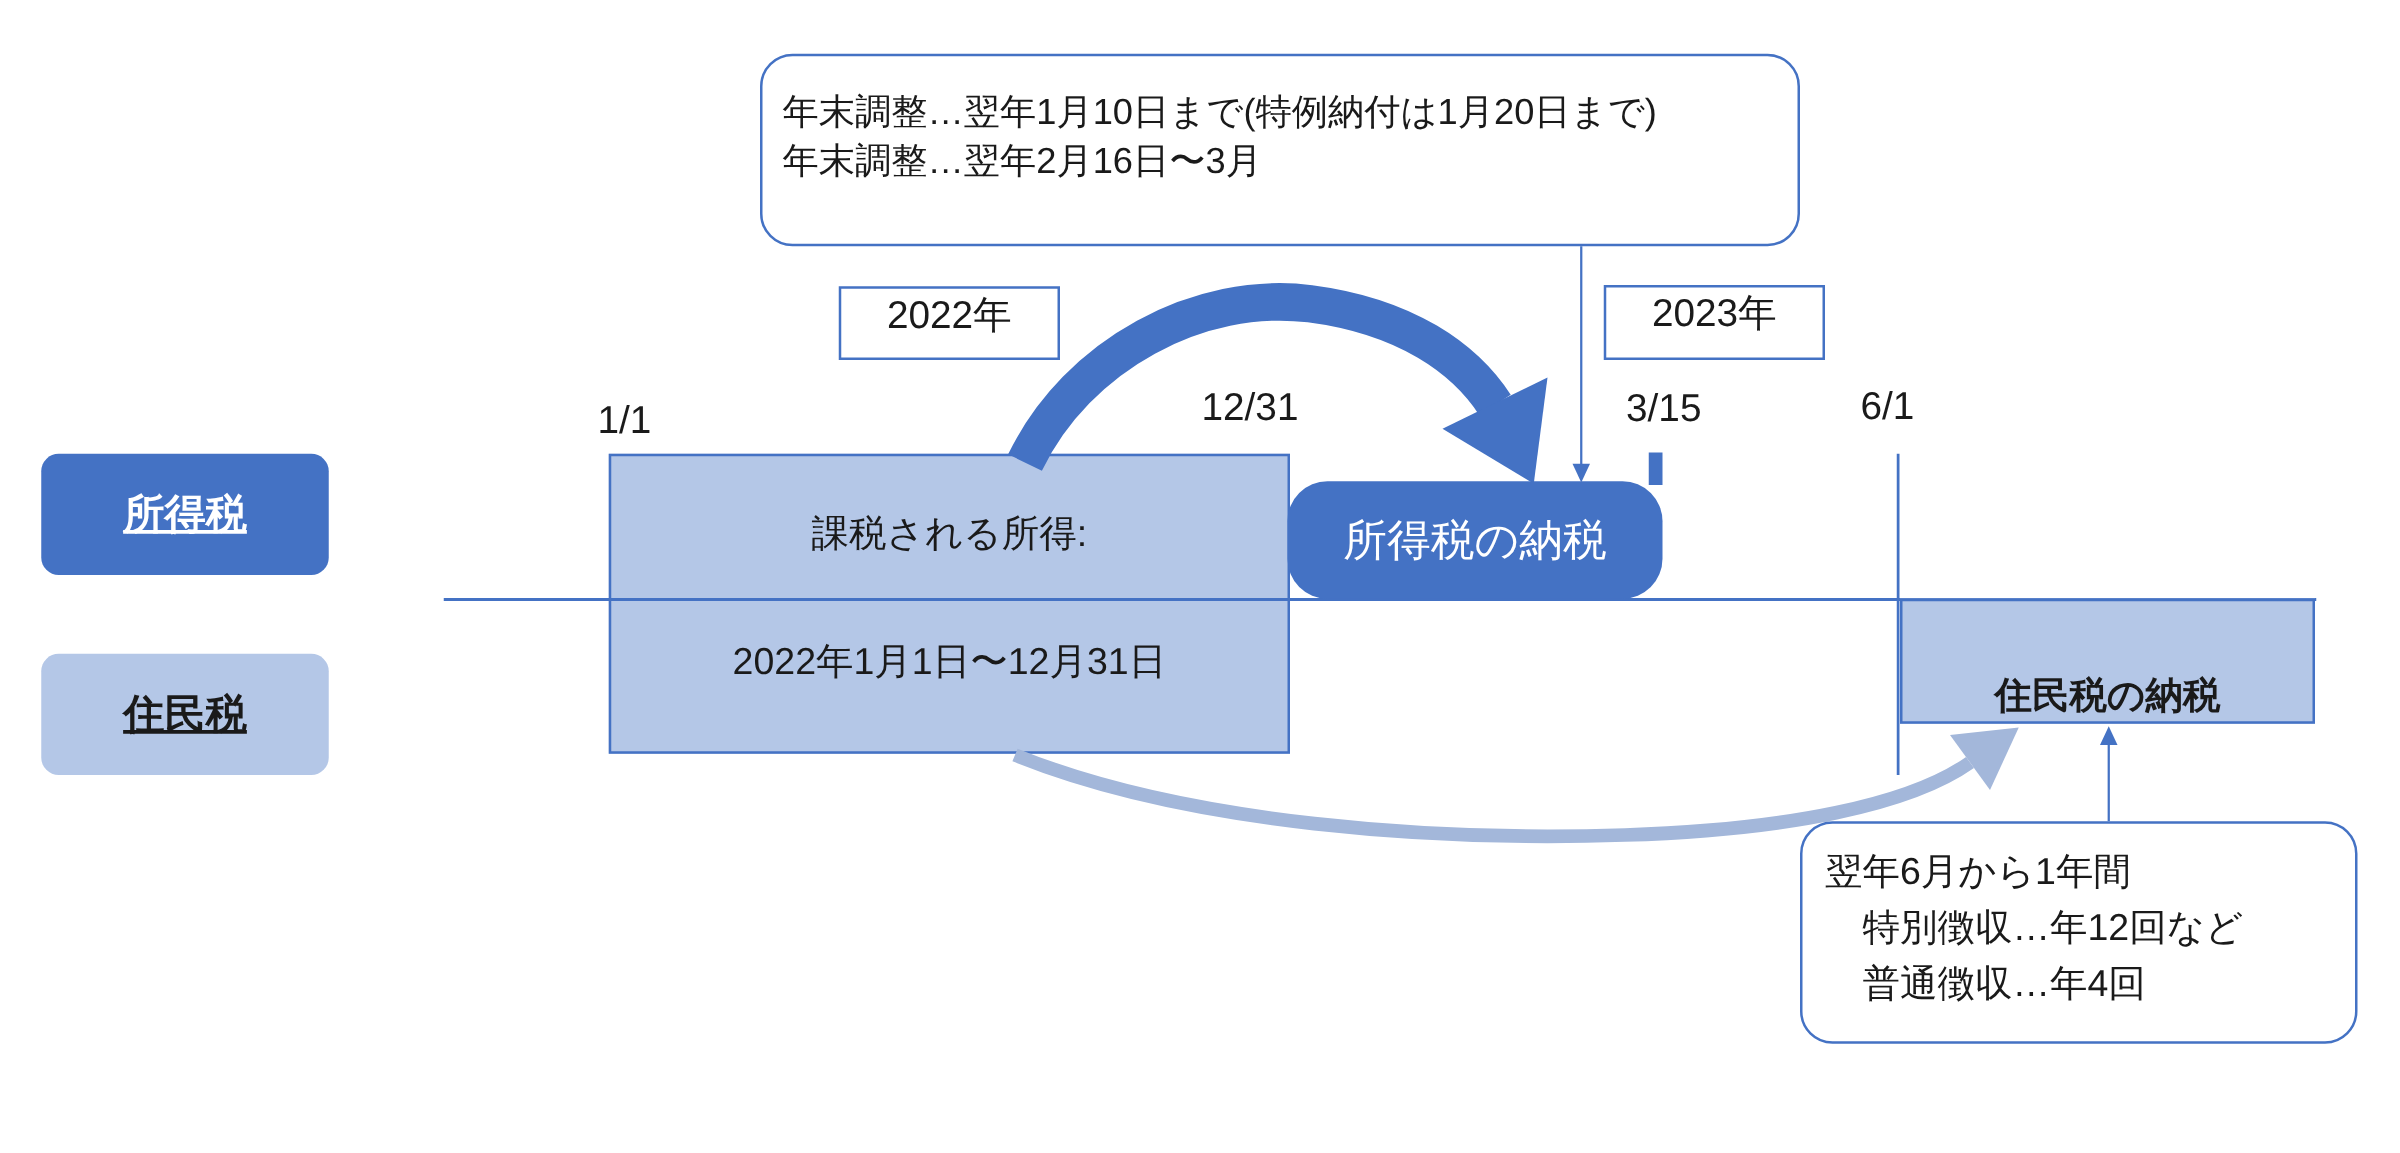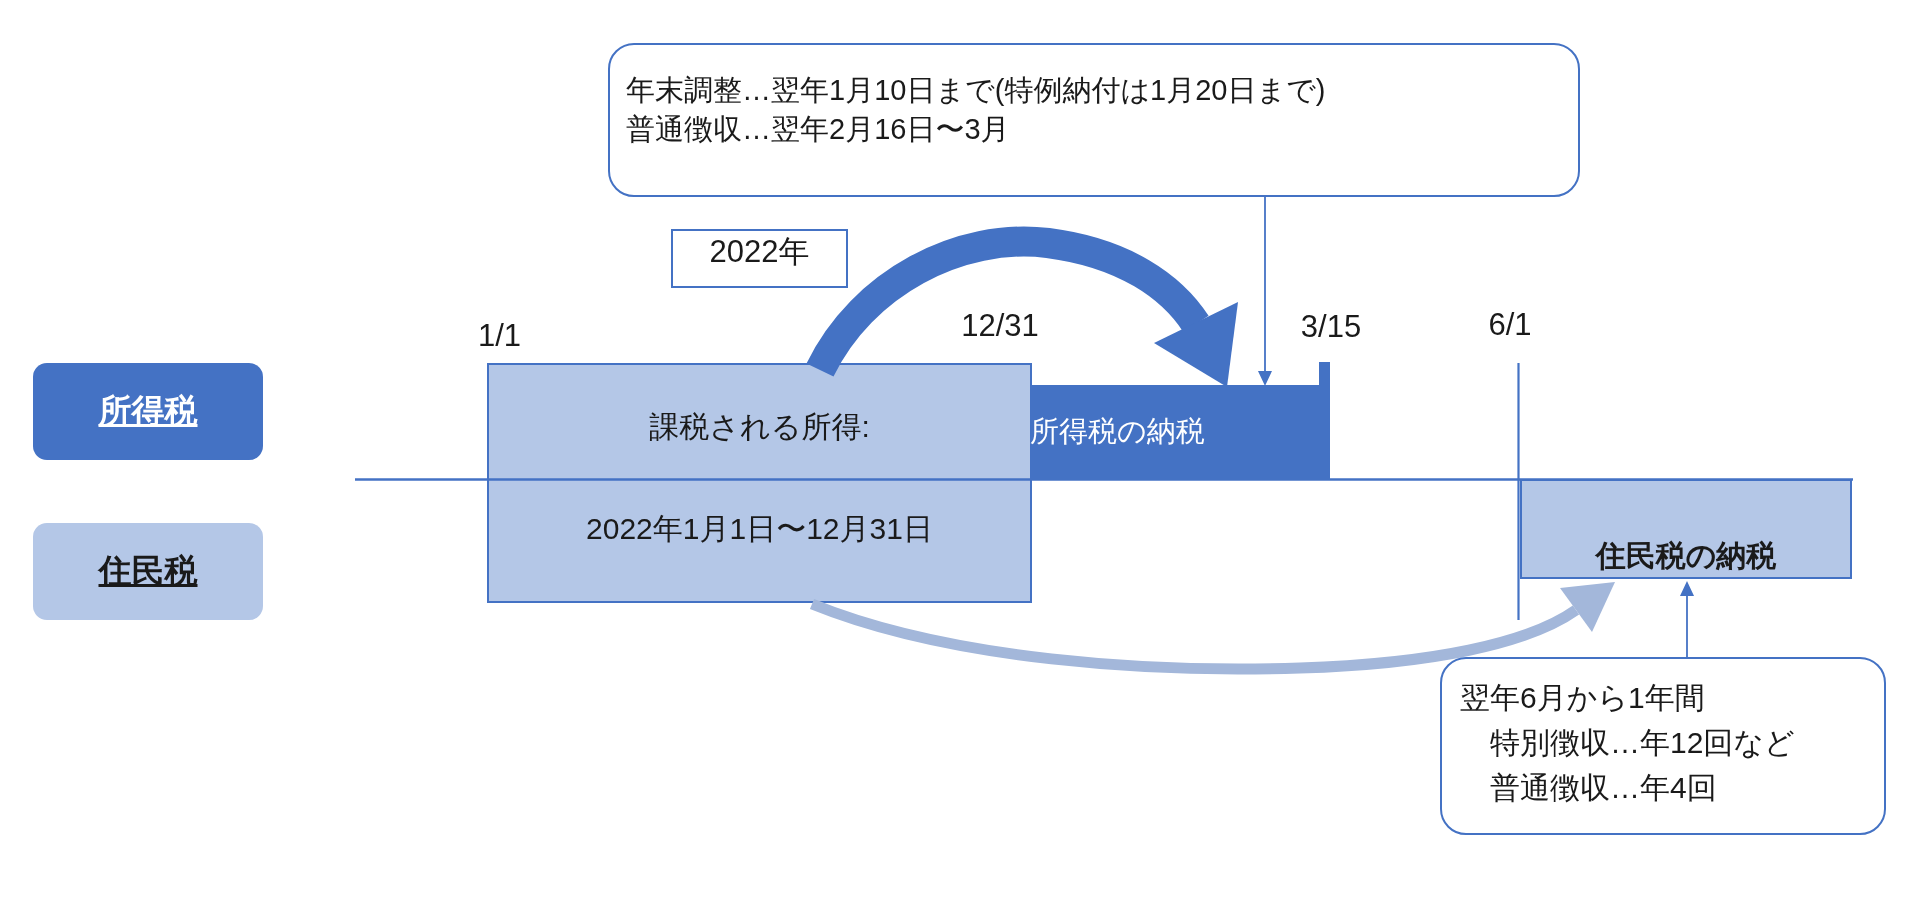--- a/index.html
+++ b/index.html
@@ -14,21 +14,21 @@
     font-family:"Liberation Sans","DejaVu Sans",sans-serif;color:var(--ink);
   }
   .abs{position:absolute;box-sizing:border-box;}
   svg.layer{position:absolute;left:0;top:0;width:1920px;height:922px;}
 
   
   .callout{
     background:#fff;border:2px solid var(--accent);border-radius:26px;
     font-size:29px;line-height:39px;color:var(--ink);
   }
-  .c-top-callout{left:608px;top:43px;width:972px;height:154px;padding:26px 10px 0 16px;}
+  .c-top-callout{left:608px;top:43px;width:832px;height:154px;padding:26px 10px 0 16px;}
   .c-bottom-callout{left:1440px;top:657px;width:446px;height:178px;padding:16px 4px 0 18px;font-size:30px;line-height:45px;}
   .callout p{margin:0;white-space:nowrap;}
 
   
   .badge{
     background:#fff;border:2px solid var(--accent);
     display:flex;align-items:flex-start;justify-content:center;
     font-size:31px;color:var(--ink);
   }
   .c-badge-2022{left:671px;top:229px;width:177px;height:59px;}
@@ -52,22 +52,22 @@
   
   .c-taxable-box{
     left:487px;top:363px;width:545px;height:240px;
     background:var(--light);border:2px solid var(--accent);
   }
   .c-taxable-box span{position:absolute;left:0;width:100%;text-align:center;font-size:30px;white-space:nowrap;}
   .c-taxable-line1{top:42px;}
   .c-taxable-line2{top:144px;}
   .c-income-pay-box{
     left:1030px;top:385px;width:300px;height:94px;background:var(--accent);
-    display:flex;align-items:center;
-    color:#fff;font-size:29px;white-space:nowrap;
+    display:flex;align-items:center;justify-content:center;
+    color:#fff;font-size:35px;white-space:nowrap;border-radius:32px;
   }
   .c-resident-pay-box{
     left:1520px;top:479px;width:332px;height:100px;
     background:var(--light);border:2px solid var(--accent);
     display:flex;align-items:flex-end;justify-content:center;
     color:var(--ink);font-size:30px;font-weight:bold;white-space:nowrap;
   }
 
   
   .axis{stroke:var(--accent);stroke-width:2.4;}
@@ -106,25 +106,28 @@
 
     <line class="conn" x1="1265" y1="197" x2="1265" y2="373"></line>
     <polygon class="conn-head" points="1265,386 1258,371 1272,371"></polygon>
 
     <line class="conn" x1="1687" y1="594" x2="1687" y2="657"></line>
     <polygon class="conn-head" points="1687,581 1680,596 1694,596"></polygon>
   </svg>
 
   <div class="abs callout c-top-callout">
     <p>年末調整…翌年1月10日まで(特例納付は1月20日まで)</p>
-    <p>普通徴収…翌年2月16日〜3月</p>
+    <p>年末調整…翌年2月16日〜3月</p>
   </div>
 
   <div class="abs badge c-badge-2022">
     <span>2022年</span>
+  </div>
+  <div class="abs badge c-badge-2023">
+    <span>2023年</span>
   </div>
 
   <div class="abs tick c-tick-jan1">1/1</div>
   <div class="abs tick c-tick-dec31">12/31</div>
   <div class="abs tick c-tick-mar15">3/15</div>
   <div class="abs tick c-tick-jun1">6/1</div>
 
   <div class="abs rowlabel c-label-income">
     <span>所得税</span>
   </div>

